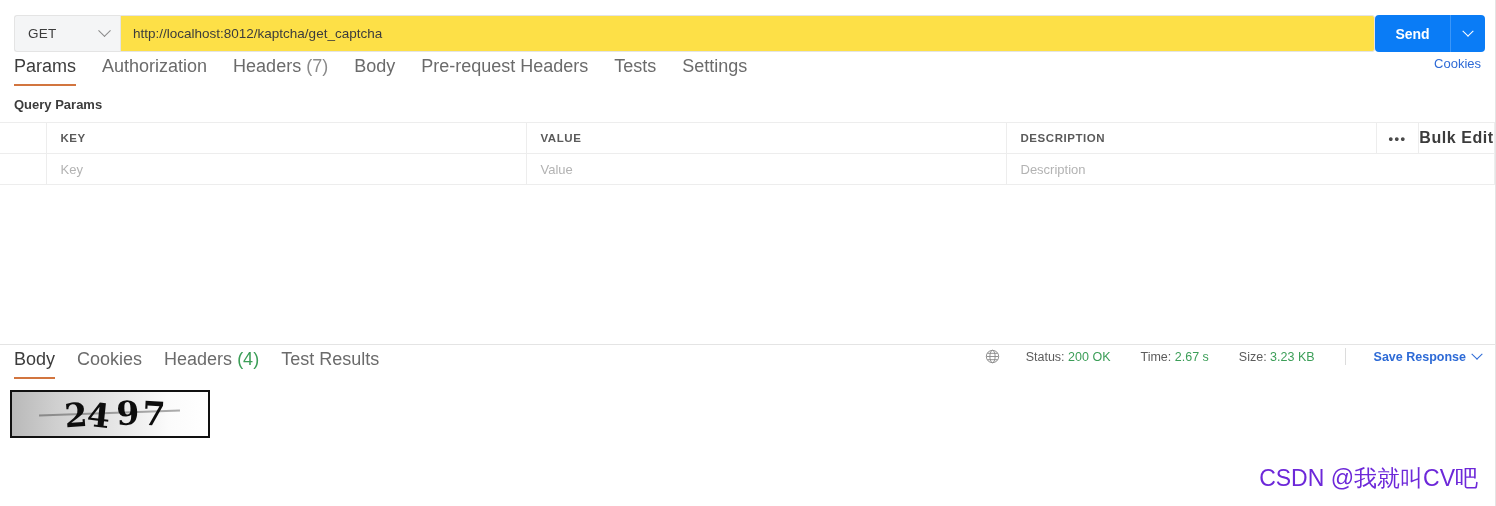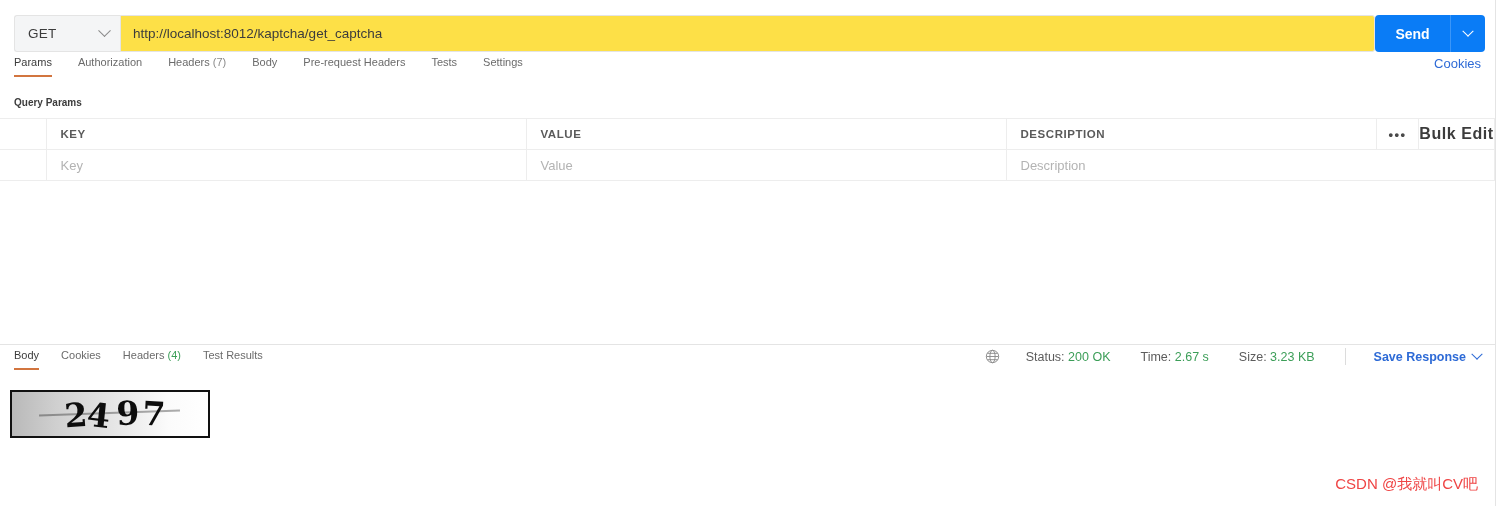--- a/index.html
+++ b/index.html
@@ -99,21 +99,21 @@
   
   .req-tabs {
     display: flex;
     align-items: flex-start;
     height: 33px;
     padding: 0 14px;
     position: relative;
   }
   .tab {
     position: relative;
-    font-size: 11px;
+    font-size: 18px;
     color: #6b6b6b;
     padding: 4px 13px 9px 13px;
     cursor: pointer;
     white-space: nowrap;
   }
   .tab:first-child { padding-left: 0; }
   .tab.active { color: #3c3c3c; }
   .tab.active::after {
     content: "";
     position: absolute;
@@ -126,21 +126,21 @@
 
   .cookies-link {
     margin-left: auto;
     font-size: 13px;
     color: #2d6ad6;
     padding: 4px 0 0 0;
     cursor: pointer;
   }
 
   .section-title {
-    font-size: 10px;
+    font-size: 13px;
     font-weight: bold;
     color: #3c3c3c;
     padding: 12px 0 10px 14px;
   }
 
   
   .tbl { width: 100%; border-collapse: collapse; table-layout: fixed; }
   .tbl th, .tbl td {
     border: 1px solid #ededed;
     border-left: none;
@@ -241,22 +241,22 @@
     width: 72%; height: 2px;
     background: rgba(20,20,20,.35);
     transform: rotate(-2deg);
   }
 
   
   .watermark {
     position: absolute;
     right: 17px;
     bottom: 12px;
-    font-size: 15px;
-    color: #ef4444;
+    font-size: 23px;
+    color: #6d28d9;
     white-space: nowrap;
     user-select: none;
   }
 </style>
 </head>
 <body>
 
 <div class="app">
 
   <div class="urlbar">

